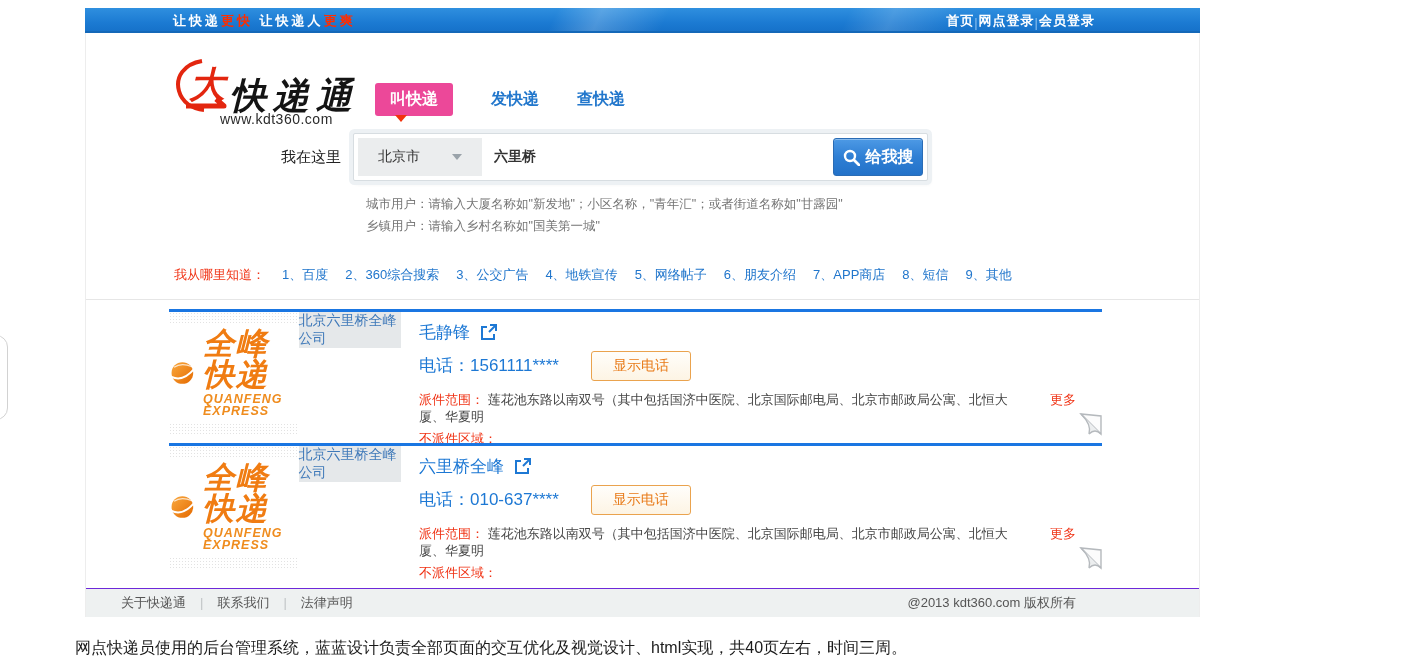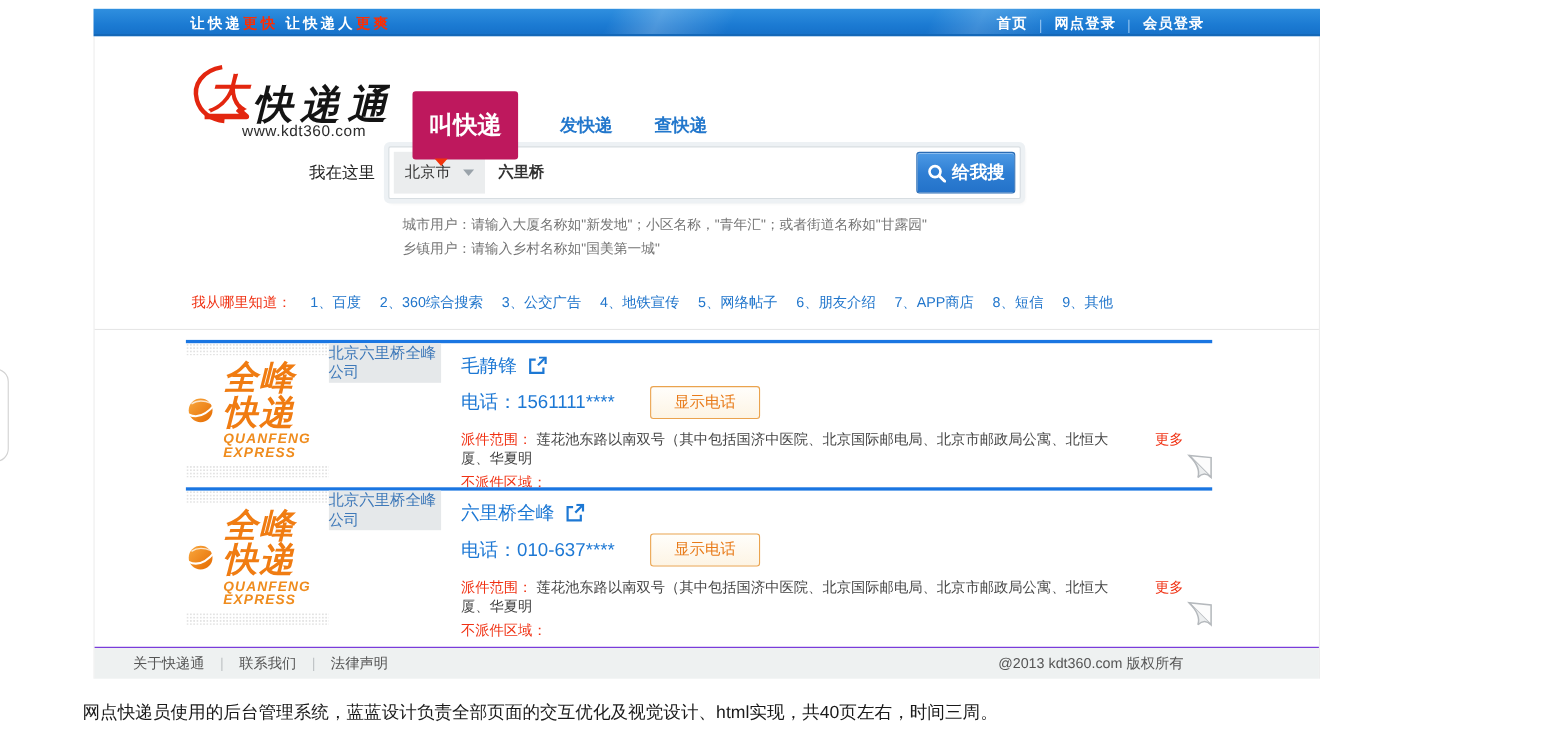--- a/index.html
+++ b/index.html
@@ -11,49 +11,49 @@
   
   .topbar { height:25px; display:flex; align-items:center; justify-content:space-between;
     padding:0 20px; color:#fff; font-size:13px; font-weight:bold; position:relative;
     background:
       linear-gradient(115deg, rgba(255,255,255,0) 42%, rgba(255,255,255,.22) 46%, rgba(255,255,255,0) 52%),
       linear-gradient(115deg, rgba(255,255,255,0) 68%, rgba(255,255,255,.16) 72%, rgba(255,255,255,0) 78%),
       linear-gradient(180deg,#2f8fdf 0%, #1b7ad2 60%, #1570c8 100%);
     box-shadow: inset 0 -2px 0 #1468b8; }
   .slogan { margin-left:68px; letter-spacing:3px; }
   .slogan .hl { color:#ff2d00; }
-  .toplinks { display:flex; align-items:flex-end; gap:10px; margin-right:85px; letter-spacing:1px; }
+  .toplinks { display:flex; align-items:flex-end; margin-right:85px; letter-spacing:1px; }
   .toplinks .lnk { color:#fff; cursor:pointer; }
   .toplinks .sep { color:#8cc0ef; font-weight:normal; }
 
   .page-body { background:#fff; border-left:1px solid #ededed; border-right:1px solid #ededed; }
 
   
   .header-row { display:flex; align-items:flex-start; padding:24px 0 0 88px; height:92px; }
   .logo { display:flex; flex-direction:column; cursor:pointer; }
   .logo-top { display:flex; align-items:flex-end; }
   .logo-name { font-family:"DejaVu Serif","Liberation Serif",serif; font-style:italic; font-weight:bold;
     font-size:36px; color:#141414; letter-spacing:7px; line-height:1; margin-left:-4px; }
   .logo-url { font-size:14px; font-weight:normal; color:#2b2b2b; margin:-2px 0 0 46px; letter-spacing:.5px; }
 
   .tabs { display:flex; align-items:center; margin:26px 0 0 16px; gap:38px; }
   .tab { color:#2277cc; font-size:16px; font-weight:bold; cursor:pointer; }
-  .tab-active { background:#be185d; color:#fff; font-size:22px; font-weight:bold; padding:16px 15px;
+  .tab-active { background:#ec4899; color:#fff; font-size:16px; font-weight:bold; padding:6px 15px;
     border-radius:3px; position:relative; cursor:pointer; }
   .tab-active::after { content:""; position:absolute; left:20px; bottom:-6px;
     border-left:6px solid transparent; border-right:6px solid transparent; border-top:7px solid #f2330d; }
 
   
   .search-row { display:flex; align-items:center; padding-left:195px; margin-top:8px; }
   .search-label { font-size:15px; color:#222; width:62px; }
   .search-box { margin-left:10px; width:575px; height:48px; background:#fff; border:1px solid #d7dde1;
     border-radius:2px; display:flex; align-items:stretch; padding:4px;
     box-shadow:0 0 0 4px #edf1f4, 2px 3px 4px rgba(0,0,0,.07); }
-  .city-select { width:83px; background:#ebedee; display:flex; align-items:center;
-    justify-content:space-between; padding:0 10px; font-size:14px; color:#333; cursor:pointer; }
+  .city-select { width:124px; background:#ebedee; display:flex; align-items:center;
+    justify-content:space-between; padding:0 20px; font-size:14px; color:#333; cursor:pointer; }
   .chevron { width:0; height:0; border-left:5px solid transparent; border-right:5px solid transparent;
     border-top:6px solid #9aa3aa; }
   .search-input { flex:1; border:none; outline:none; font-size:14px; color:#333; padding:0 12px;
     font-family:inherit;font-weight:bold; }
   .search-btn { width:90px; border:1px solid #2a6cb5; border-radius:3px; color:#fff; font-size:16px;
     font-weight:bold; display:flex; align-items:center; justify-content:center; gap:6px; cursor:pointer;
     background:linear-gradient(180deg,#4d9ae5 0%, #2f7fd4 50%, #2372c9 100%);
     box-shadow:inset 0 1px 0 rgba(255,255,255,.35); }
 
   .hints { padding-left:280px; margin-top:13px; font-size:12.5px; color:#747474; line-height:1.75; }

